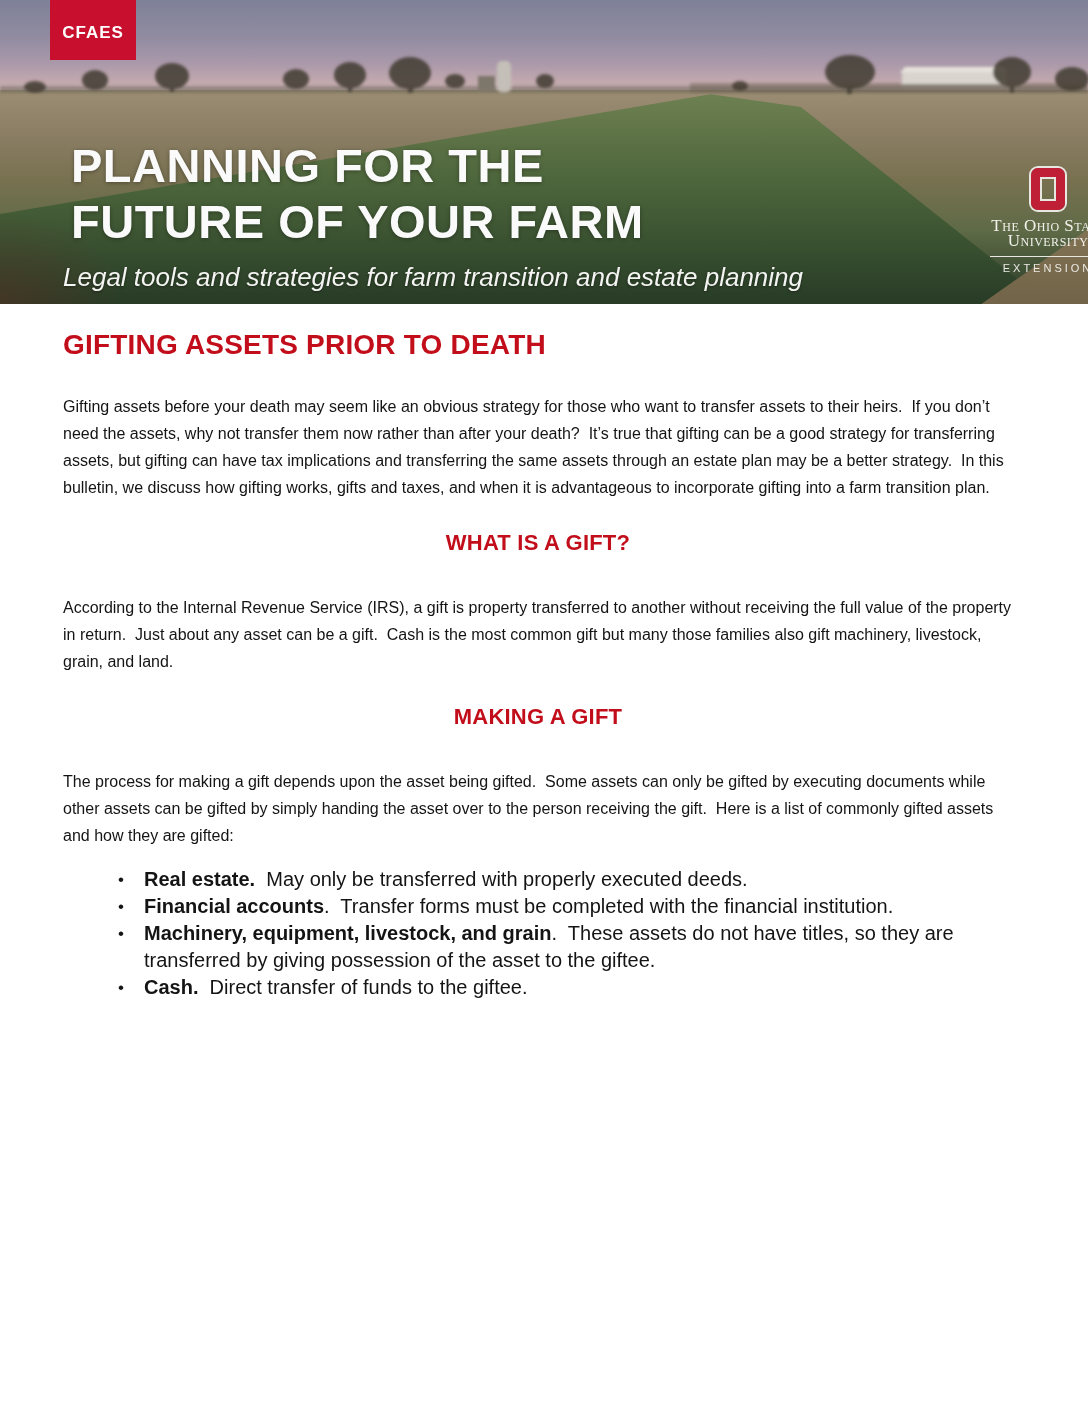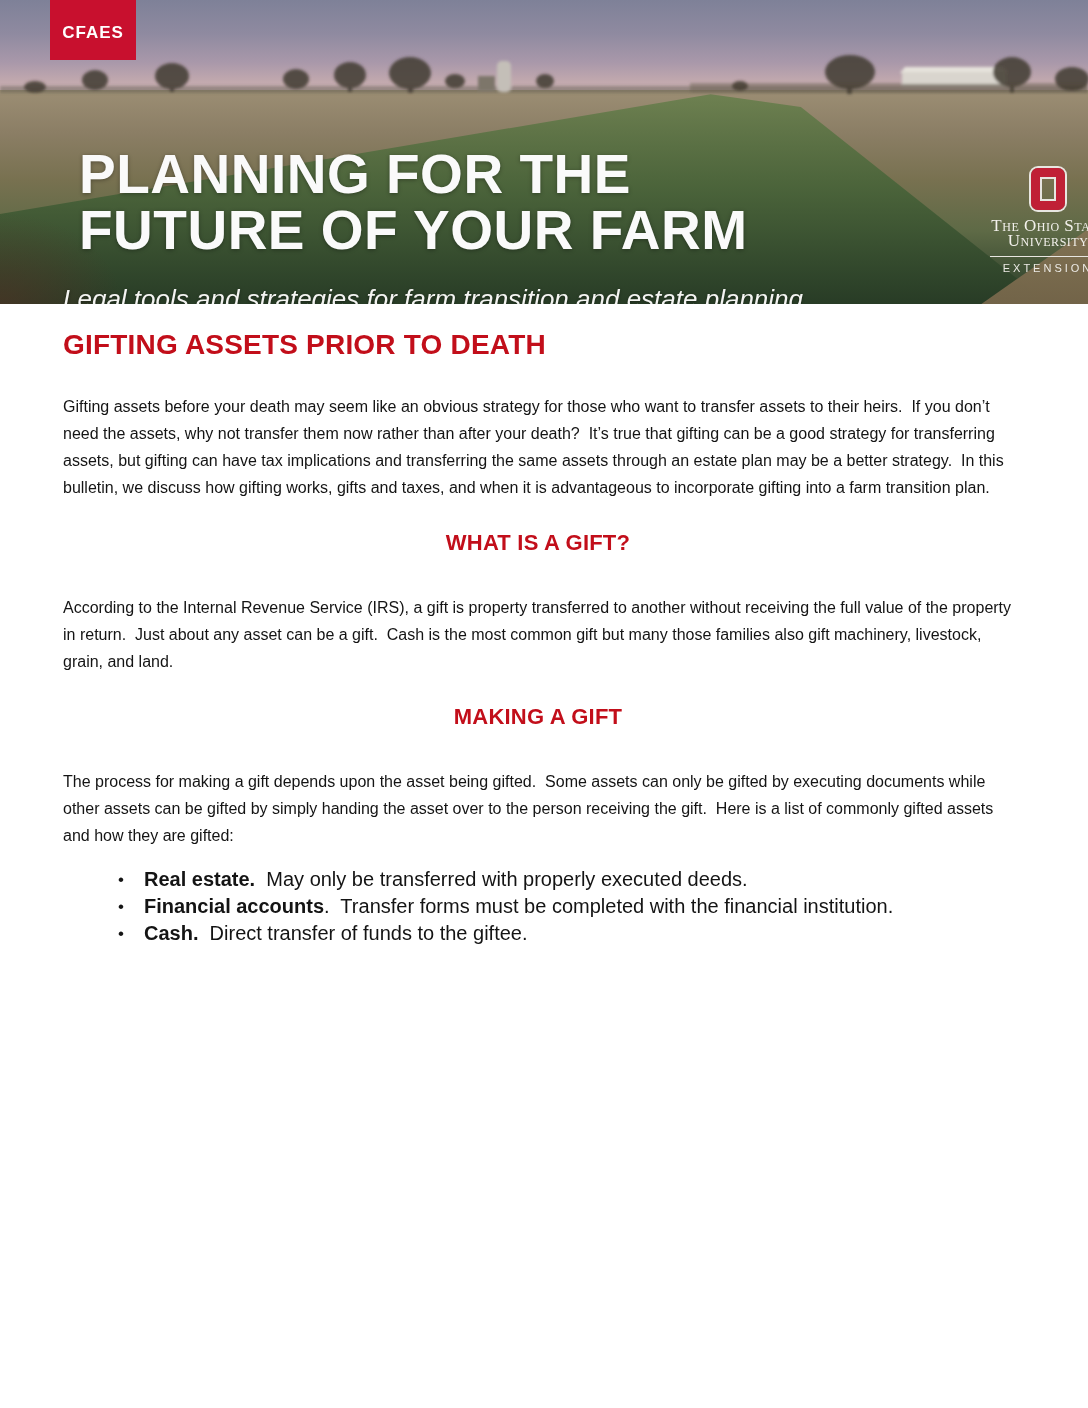--- a/index.html
+++ b/index.html
@@ -43,27 +43,27 @@
     background: #c8102e;
     display: flex; align-items: center; justify-content: center;
     padding-top: 6px; box-sizing: border-box;
   }
   .cfaes-badge span {
     color: #fff; font-weight: bold; font-size: 17px; letter-spacing: 1px;
   }
 
   .hero-text { position: absolute; left: 63px; top: 130px; }
   .hero-title {
-    margin: 16px; color: #fafafa; font-weight: bold;
-    font-size: 55px; line-height: 56px; letter-spacing: 0.5px;
+    margin: 8px; color: #fafafa; font-weight: bold;
+    font-size: 47px; line-height: 56px; letter-spacing: 0.5px;
     text-shadow: 0 1px 4px rgba(0,0,0,.35);
   }
   .hero-title span { display: block; }
   .hero-subtitle {
-    margin: 26px 0 0 0; color: #f4f4f2; font-style: italic;
+    margin: 12px 0 0 0; color: #f4f4f2; font-style: italic;
     font-size: 26px; line-height: 30px;
     text-shadow: 0 1px 3px rgba(0,0,0,.4);
   }
 
   .osu-logo {
     position: absolute; right: 18px; top: 168px; width: 124px;
     display: flex; flex-direction: column; align-items: center;
     color: #f3f1ec; text-align: center;
   }
   .block-o {
@@ -196,18 +196,21 @@
     <p class="para tight">The process for making a gift depends upon the asset being gifted.  Some assets can only be gifted by executing documents while other assets can be gifted by simply handing the asset over to the person receiving the gift.  Here is a list of commonly gifted assets and how they are gifted:</p>
 
     <ul class="gift-list">
       <li>
         <b>Real estate.</b><span>  May only be transferred with properly executed deeds.</span>
       </li>
       <li>
         <b>Financial accounts</b><span>.  Transfer forms must be completed with the financial institution.</span>
       </li>
       <li>
+        <b>Machinery, equipment, livestock, and grain</b><span>.  These assets do not have titles, so they are transferred by giving possession of the asset to the giftee.</span>
+      </li>
+      <li>
         <b>Cash.</b><span>  Direct transfer of funds to the giftee.</span>
       </li>
     </ul>
   </main>
 
 </div>
 
 </body></html>

